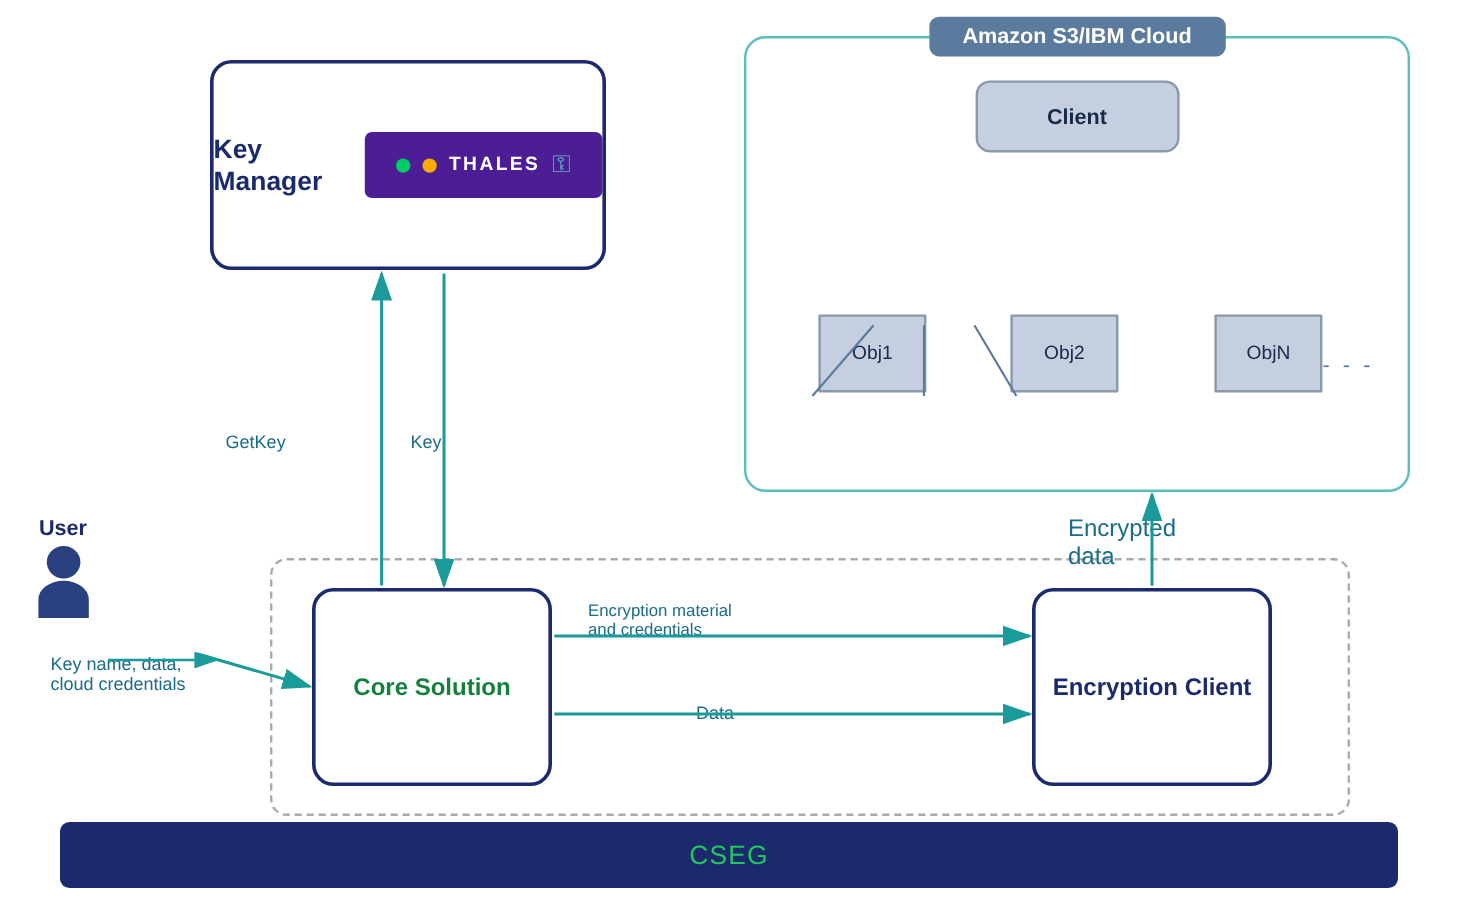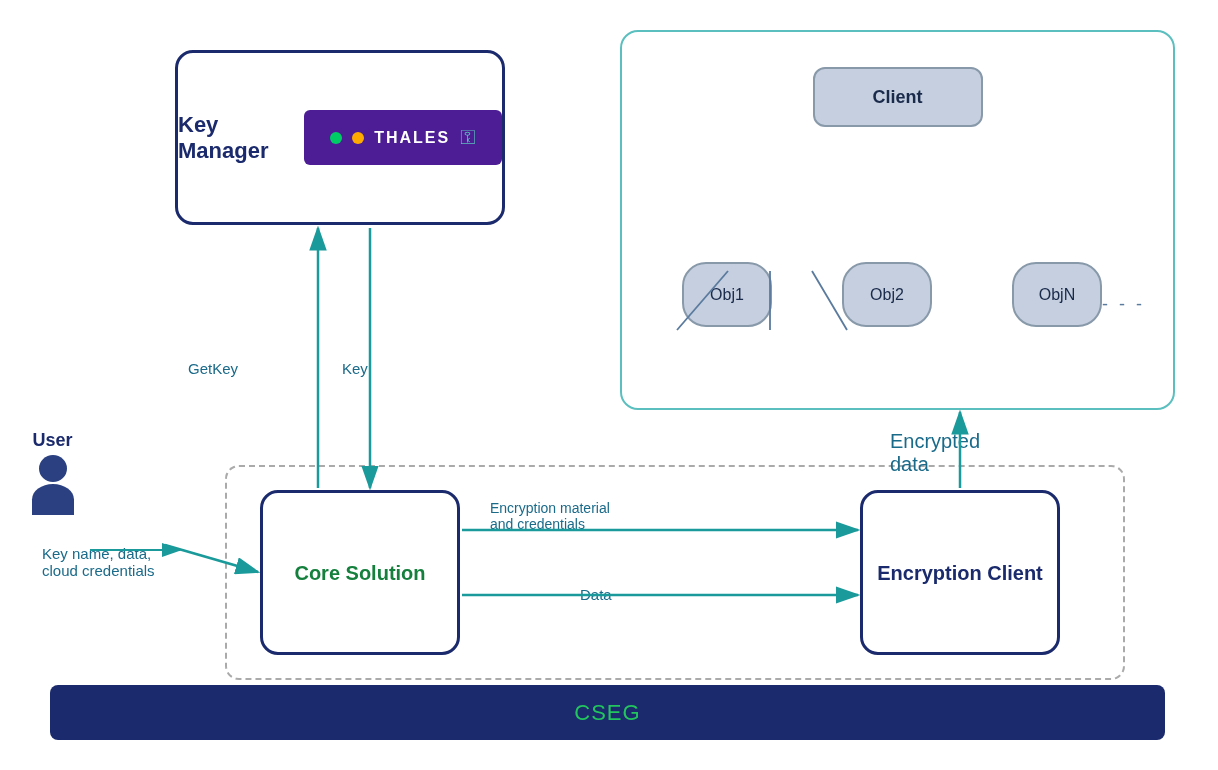--- a/index.html
+++ b/index.html
@@ -65,21 +65,21 @@
       font-size: 18px;
       color: #1a2a4a;
     }
 
     
     .obj-box {
       position: absolute;
       width: 90px;
       height: 65px;
       border: 2px solid #8899aa;
-      border-radius: 24px;
+      border-radius: 1px;
       background: #c5cfe0;
       display: flex;
       align-items: center;
       justify-content: center;
       font-size: 16px;
       font-weight: normal;
       color: #1a2a4a;
     }
 
     .obj1 { top: 230px; left: 60px; }
@@ -300,20 +300,21 @@
       font-size: 18px;
       letter-spacing: 3px;
     }
   </style>
 </head>
 <body>
 
 <div class="diagram-container">
 
   <div class="aws-box">
+    <div class="aws-title">Amazon S3/IBM Cloud</div>
 
     <div style="position:relative; width:100%; height:100%;">
       <div class="bucket-box">
         <span class="bucket-title">Client</span>
       </div>
 
       <div class="obj-box obj1">
         <span>Obj1</span>
       </div>
       <div class="obj-box obj2">

